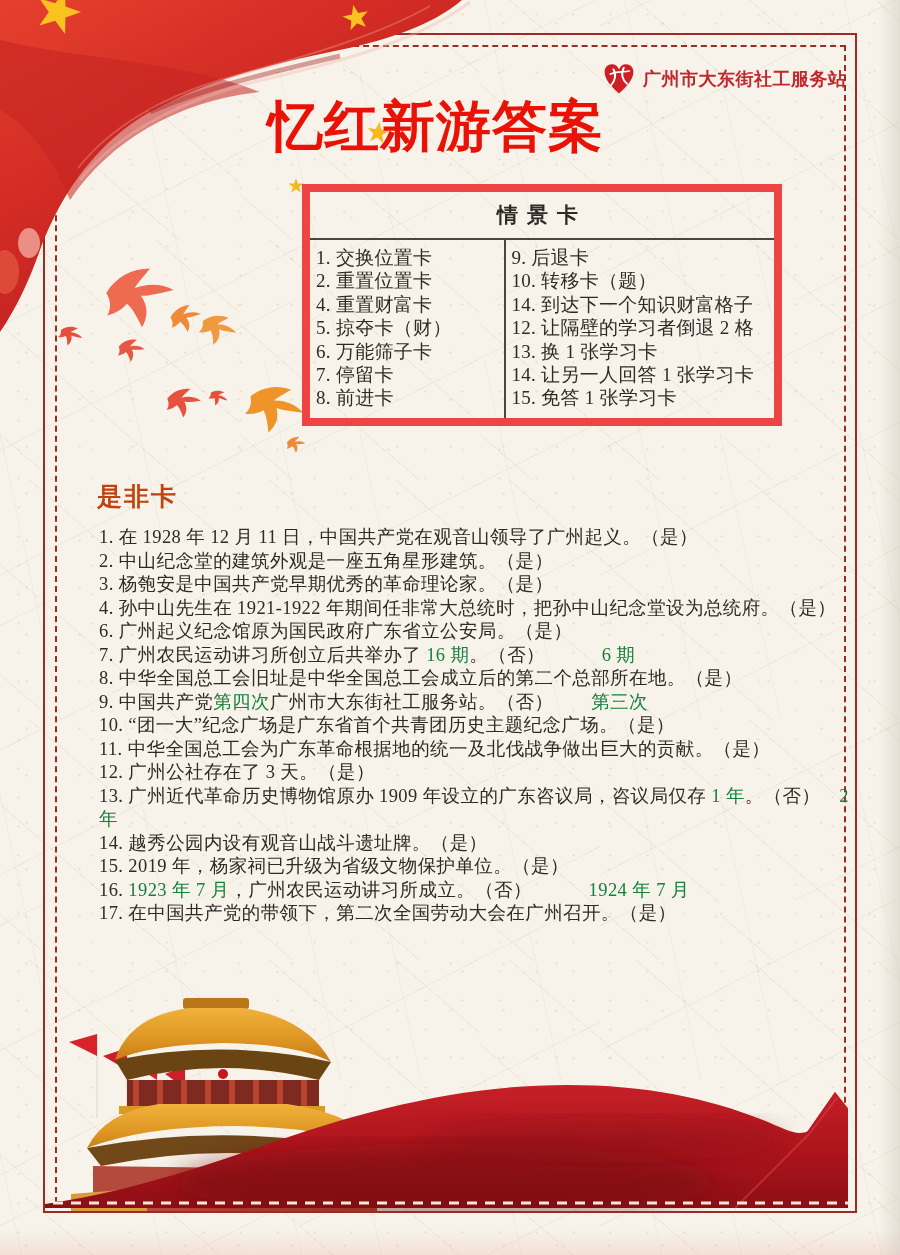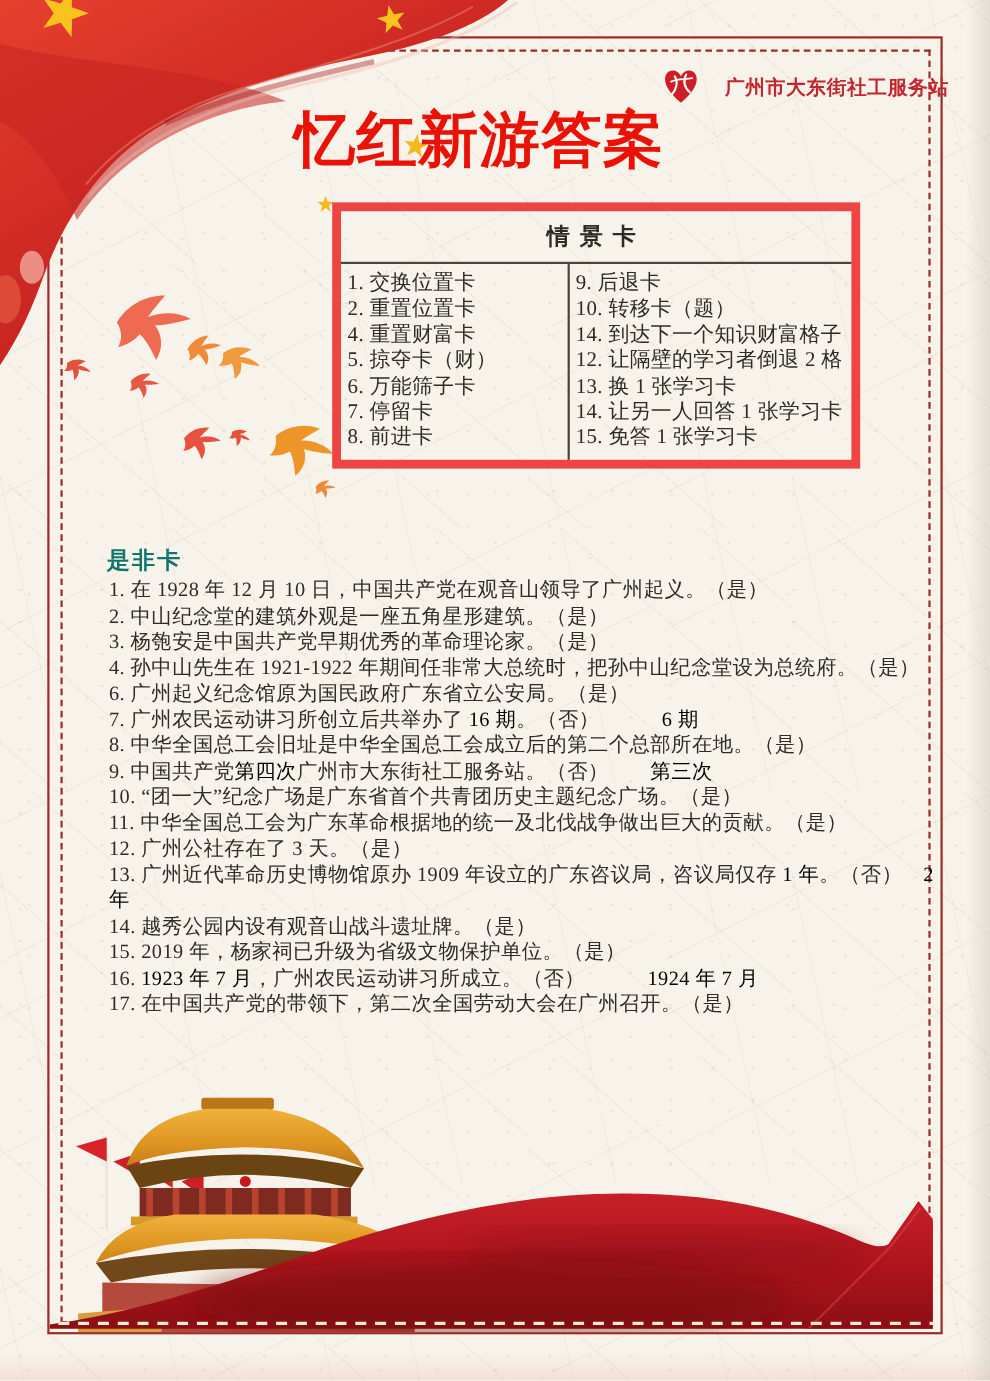--- a/index.html
+++ b/index.html
@@ -29,42 +29,42 @@
   .border-inner{position:absolute;left:55px;top:45px;width:787px;height:1154px;
     border:2px dashed #9b2b24;z-index:1;}
   .flag-decor{position:absolute;left:0;top:0;z-index:3;pointer-events:none;}
   .birds-decor{position:absolute;left:40px;top:240px;z-index:2;pointer-events:none;}
   .bottom-scene{position:absolute;left:45px;top:990px;z-index:2;pointer-events:none;}
   .title{
     position:absolute;left:250px;top:74px;width:340px;margin:16px;z-index:4;
     font-size:55px;font-weight:900;color:#ea1207;letter-spacing:1px;
     text-align:center;white-space:nowrap;
   }
-  .org{position:absolute;left:603px;top:60px;z-index:4;display:flex;align-items:center;gap:24px;}
+  .org{position:absolute;left:603px;top:60px;z-index:4;display:flex;align-items:center;gap:8px;}
   .org .logo{width:32px;height:38px;flex:0 0 auto;}
   .org .org-name{font-size:18px;font-weight:bold;color:#c1272d;letter-spacing:.5px;white-space:nowrap;}
   
   .scenario-table{
     position:absolute;left:302px;top:184px;width:464px;z-index:4;
     border:8px solid #ef4444;color:#2e2a26;background:transparent;
   }
   .thead{height:46px;line-height:46px;text-align:center;font-size:21px;font-weight:bold;
     letter-spacing:9px;border-bottom:2px solid #4a453e;}
   .tbody{display:flex;}
-  .col{list-style:none;margin:0;padding:6px 8px 8px 6px;font-size:19px;line-height:23.4px;}
+  .col{list-style:none;margin:0;padding:6px 20px 8px 6px;font-size:19px;line-height:23.4px;}
   .col.left{width:204px;border-right:2px solid #4a453e;}
   .col.right{flex:1;padding-left:5px;}
   .col li{white-space:nowrap;letter-spacing:.3px;}
   
-  .tf-heading{position:absolute;left:97px;top:495px;margin:0;z-index:4;
-    font-size:21px;font-weight:bold;color:#0f766e;letter-spacing:2px;}
+  .tf-heading{position:absolute;left:97px;top:480px;margin:0;z-index:4;
+    font-size:25px;font-weight:bold;color:#c2410c;letter-spacing:2px;}
   .questions{position:absolute;left:99px;top:526px;width:756px;z-index:4;
     font-size:18.5px;line-height:23.5px;color:#2e2a26;letter-spacing:.4px;}
   .questions .q{margin:0;}
-  .questions .red{color:#000000;}
+  .questions .red{color:#15803d;}
 </style>
 </head>
 <body>
 
 <div class="texture"></div>
 <div class="edge-shade"></div>
 <div class="border-inner"></div>
 <div class="border-outer"></div>
 
 <svg class="birds-decor" width="280" height="230" viewBox="0 0 280 230">
@@ -135,21 +135,21 @@
         <li>12. 让隔壁的学习者倒退 2 格</li>
         <li>13. 换 1 张学习卡</li>
         <li>14. 让另一人回答 1 张学习卡</li>
         <li>15. 免答 1 张学习卡</li>
       </ul>
   </div>
 </div>
 
 <h2 class="tf-heading">是非卡</h2>
 <div class="questions" id="questions">
-    <div class="q"><span>1. 在 1928 年 12 月 10 日，中国共产党在观音山领导了广州起义。（是）</span></div>
+    <div class="q"><span>1. 在 1928 年 12 月 11 日，中国共产党在观音山领导了广州起义。（是）</span></div>
     <div class="q"><span>2. 中山纪念堂的建筑外观是一座五角星形建筑。（是）</span></div>
     <div class="q"><span>3. 杨匏安是中国共产党早期优秀的革命理论家。（是）</span></div>
     <div class="q"><span>4. 孙中山先生在 1921-1922 年期间任非常大总统时，把孙中山纪念堂设为总统府。（是）</span></div>
     <div class="q"><span>6. 广州起义纪念馆原为国民政府广东省立公安局。（是）</span></div>
     <div class="q"><span>7. 广州农民运动讲习所创立后共举办了 </span><span class="red">16 期</span><span>。（否）　　　</span><span class="red">6 期</span></div>
     <div class="q"><span>8. 中华全国总工会旧址是中华全国总工会成立后的第二个总部所在地。（是）</span></div>
     <div class="q"><span>9. 中国共产党</span><span class="red">第四次</span><span>广州市大东街社工服务站。（否）　　</span><span class="red">第三次</span></div>
     <div class="q"><span>10. “团一大”纪念广场是广东省首个共青团历史主题纪念广场。（是）</span></div>
     <div class="q"><span>11. 中华全国总工会为广东革命根据地的统一及北伐战争做出巨大的贡献。（是）</span></div>
     <div class="q"><span>12. 广州公社存在了 3 天。（是）</span></div>

